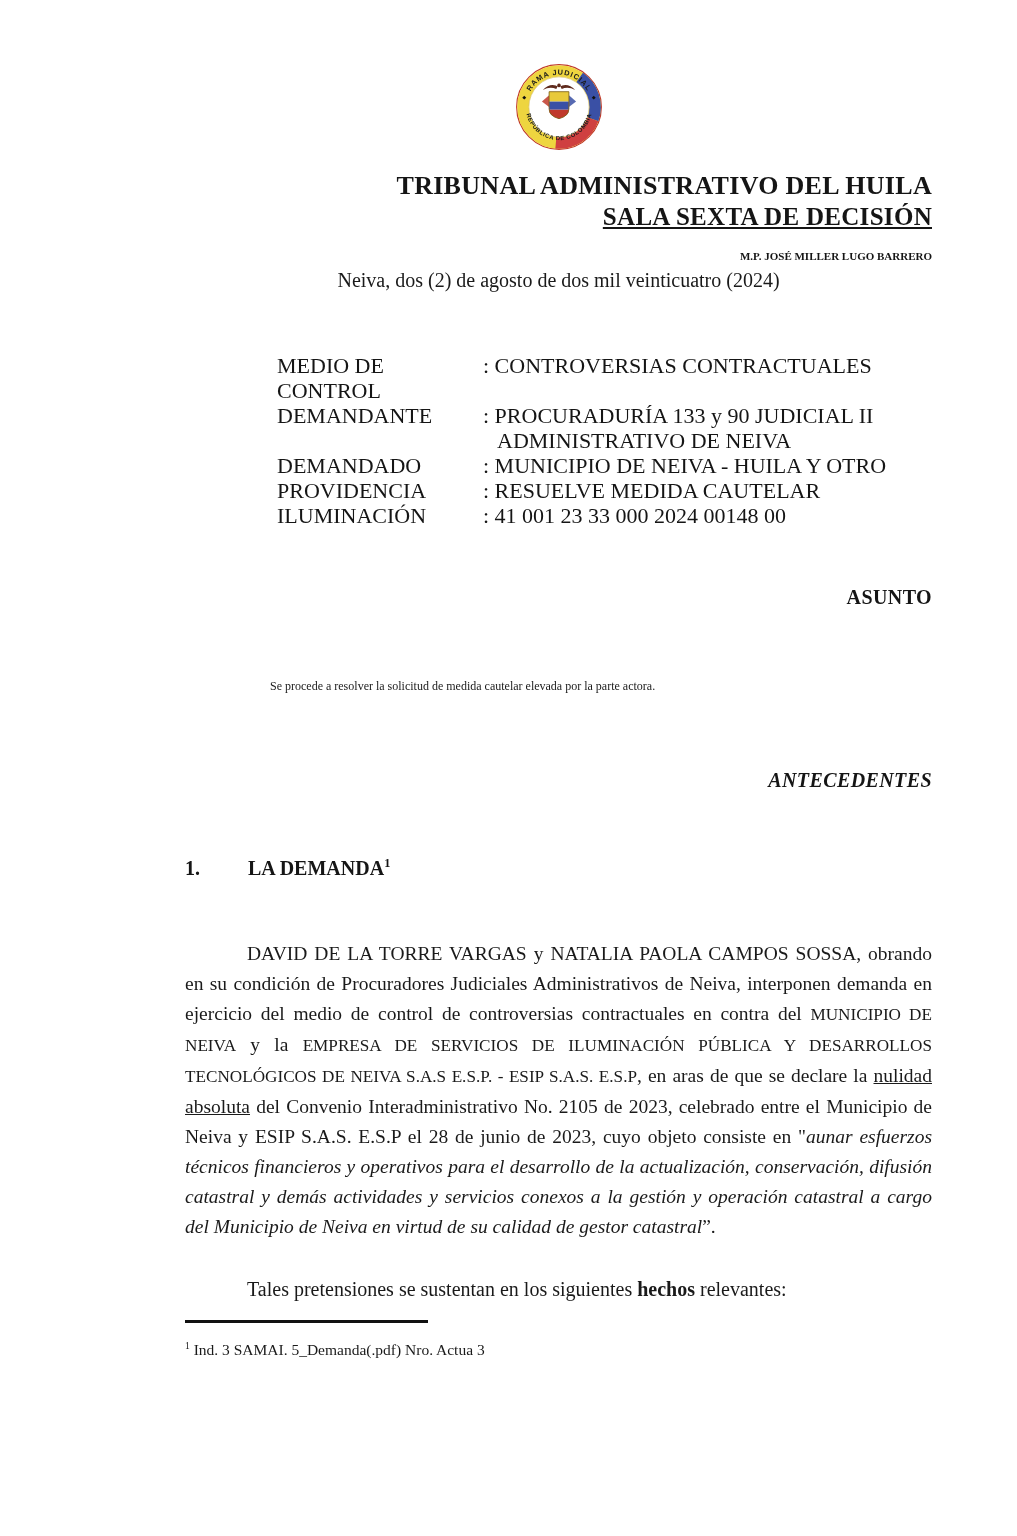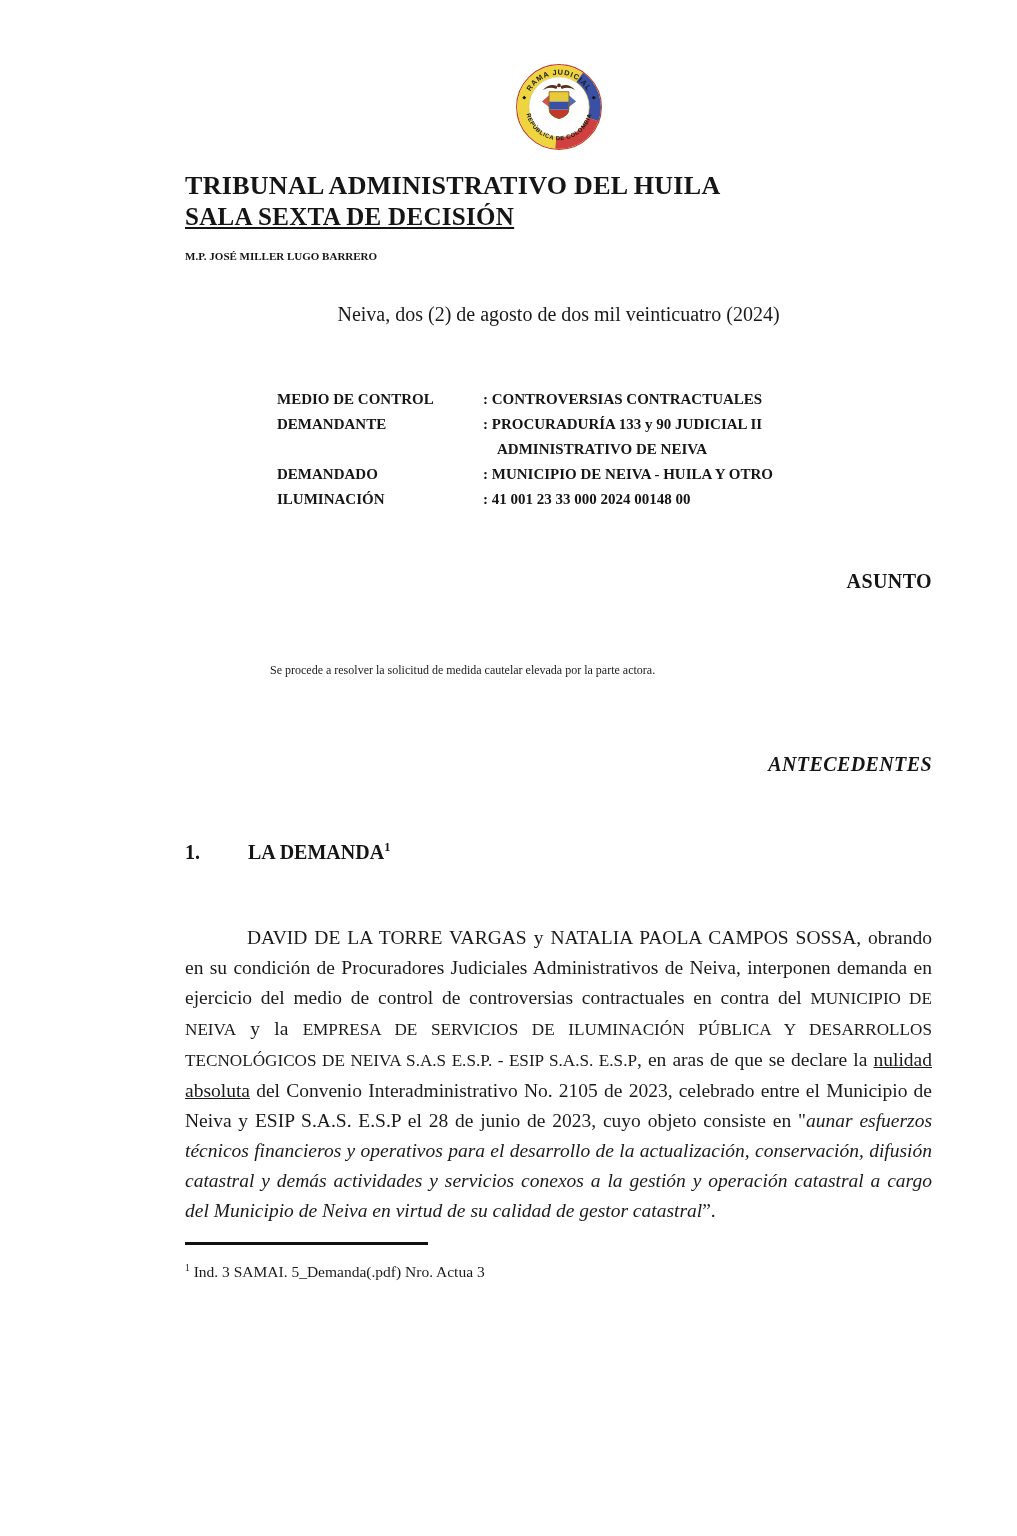--- a/index.html
+++ b/index.html
@@ -8,35 +8,35 @@
     width: 1017px; height: 1536px;
     font-family: "Liberation Serif", serif;
     color: #1a1a1a;
     overflow: hidden;
   }
   .page { position: relative; width: 1017px; height: 1536px; background: #ffffff; }
   .content { margin-left: 185px; width: 747px; padding-top: 62px; }
 
   .seal-wrap { text-align: center; height: 92px; }
 
-  .title-block { text-align: left; margin-top: 16px; }
+  .title-block { text-align: right; margin-top: 16px; }
   .doc-title {
     font-size: 26px; font-weight: bold; line-height: 31px; letter-spacing: 0.3px;
     color: #151515;
   }
   .doc-subtitle {
     font-size: 25px; font-weight: bold; line-height: 31px; letter-spacing: 0.3px;
     color: #151515;
     text-decoration: underline;
   }
   .doc-mp { font-size: 11px; font-weight: bold; line-height: 22px; margin-top: 13px; color: #151515; }
 
-  .dateline { text-align: center; font-size: 20px; margin-top: 34px; line-height: 26px; }
+  .dateline { text-align: center; font-size: 20px; line-height: 26px; }
 
-  .case-info { margin-top: 60px; margin-left: 92px; font-weight: bold; font-size: 15px; line-height: 25px; color: #151515; }
+  .case-info { margin-top: 60px; margin-left: 92px; font-weight: normal; font-size: 22px; line-height: 25px; color: #151515; }
   .ci-row { display: flex; align-items: flex-start; }
   .ci-label { width: 206px; flex: 0 0 206px; }
   .ci-value { flex: 1; }
   .ci-line2 { padding-left: 14px; }
 
   .heading {
     text-align: right; font-weight: bold; font-size: 20px; letter-spacing: 0.4px;
     line-height: 26px; color: #151515;
   }
   .heading-asunto { margin-top: 56px; }
@@ -131,40 +131,47 @@
           <div class="ci-line2">ADMINISTRATIVO DE NEIVA</div>
         </div>
       </div>
       <div class="ci-row">
         <div class="ci-label">DEMANDADO</div>
         <div class="ci-value">
           <div>: MUNICIPIO DE NEIVA - HUILA Y OTRO</div>
         </div>
       </div>
       <div class="ci-row">
+        <div class="ci-label">PROVIDENCIA</div>
+        <div class="ci-value">
+          <div>: RESUELVE MEDIDA CAUTELAR</div>
+        </div>
+      </div>
+      <div class="ci-row">
         <div class="ci-label">ILUMINACIÓN</div>
         <div class="ci-value">
           <div>: 41 001 23 33 000 2024 00148 00</div>
         </div>
       </div>
     </div>
 
     <div class="heading heading-asunto">ASUNTO</div>
 
     <p class="para-asunto">Se procede a resolver la solicitud de medida cautelar elevada por la parte actora.</p>
 
     <div class="heading heading-antecedentes">ANTECEDENTES</div>
 
     <div class="numbered-heading">
       <span class="nh-number">1.</span>
       <span><span>LA DEMANDA</span><span class="sup">1</span></span>
     </div>
 
     <p class="para-body"><span>DAVID DE LA TORRE VARGAS y NATALIA PAOLA CAMPOS SOSSA, obrando en su condición de Procuradores Judiciales Administrativos de Neiva, interponen demanda en ejercicio del medio de control de controversias contractuales en contra del </span><span class="seg-caps">MUNICIPIO DE NEIVA</span><span> y la </span><span class="seg-caps">EMPRESA DE SERVICIOS DE ILUMINACIÓN PÚBLICA Y DESARROLLOS TECNOLÓGICOS DE NEIVA S.A.S E.S.P. - ESIP S.A.S. E.S.P</span><span>, en aras de que se declare la </span><span class="seg-u">nulidad absoluta</span><span> del Convenio Interadministrativo No. 2105 de 2023, celebrado entre el Municipio de Neiva y ESIP S.A.S. E.S.P el 28 de junio de 2023, cuyo objeto consiste en "</span><span class="seg-i">aunar esfuerzos técnicos financieros y operativos para el desarrollo de la actualización, conservación, difusión catastral y demás actividades y servicios conexos a la gestión y operación catastral a cargo del Municipio de Neiva en virtud de su calidad de gestor catastral</span><span>”.</span></p>
 
+    <p class="para-tales"><span>Tales pretensiones se sustentan en los siguientes </span><span class="seg-b">hechos</span><span> relevantes:</span></p>
 
     <div class="footnote-block">
       <div class="footnote-rule"></div>
       <div class="footnote-text"><span class="seg-sup">1</span><span> Ind. 3 SAMAI. 5_Demanda(.pdf) Nro. Actua 3</span></div>
     </div>
 
   </div>
 </div>
 
 </body></html>

